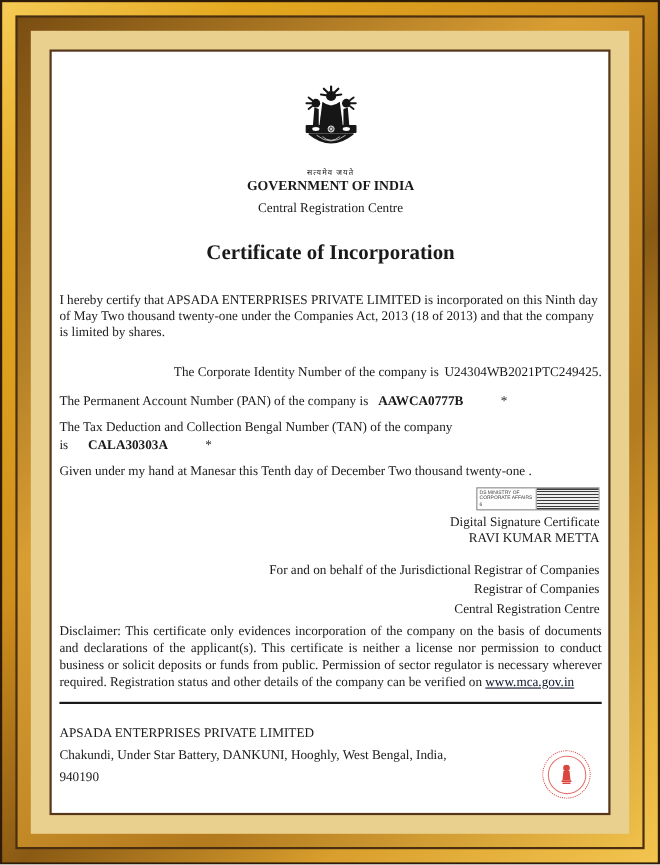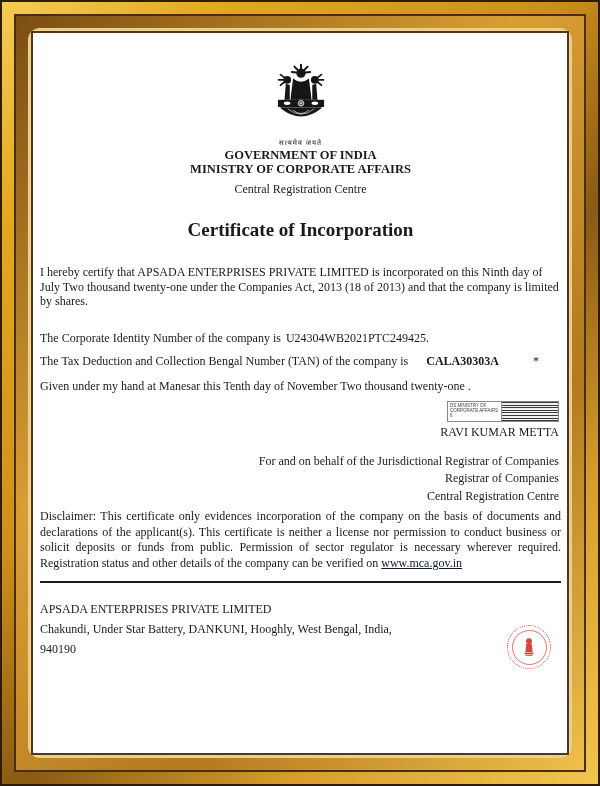--- a/index.html
+++ b/index.html
@@ -5,40 +5,40 @@
   html,body{margin:0;padding:0;}
   body{width:600px;height:786px;font-family:"Liberation Serif",serif;background:#fff;}
 
   
   .frame-outer{width:600px;height:786px;box-sizing:border-box;padding:2px;background:#2e1c08;}
   .frame-band1{width:100%;height:100%;box-sizing:border-box;padding:12px;
     background:linear-gradient(135deg,#f6cb55 0%,#e3a81f 16%,#cf8f1d 40%,#8a5a14 58%,#d99e2c 78%,#f2c54e 100%);}
   .frame-line1{width:100%;height:100%;box-sizing:border-box;padding:2px;background:#4a2e10;}
   .frame-band2{width:100%;height:100%;box-sizing:border-box;padding:12px;
     background:linear-gradient(315deg,#efc04a 0%,#b37a1e 30%,#d99e33 62%,#7a4e12 100%);}
-  .frame-line2a{width:100%;height:100%;box-sizing:border-box;padding:3px;background:#e9d08f;border-radius:12px;}
+  .frame-line2a{width:100%;height:100%;box-sizing:border-box;padding:17px;background:#e9d08f;}
   .frame-line2b{width:100%;height:100%;box-sizing:border-box;padding:2px;background:#55361a;}
 
   
   .doc{width:100%;height:100%;box-sizing:border-box;background:#fff;position:relative;
     padding:24px 6px 0 7px;color:#1a1a1a;font-size:12px;line-height:1.3;overflow:hidden;}
 
   .center{text-align:center;}
   .emblem-wrap{text-align:center;margin-top:4px;}
   .emblem-caption{font-size:7px;letter-spacing:1px;margin-top:1px;color:#111;}
 
   .hdr-bold{font-weight:bold;font-size:12.5px;line-height:14px;text-align:center;}
   .hdr-sub{font-size:12px;margin-top:6px;}
   .doc-title{font-weight:bold;font-size:19px;line-height:22px;margin-top:22px;}
 
   .pursuant{font-size:11.5px;margin:5px 14px 0 14px;line-height:15px;}
 
   p{margin:0;}
   .certify{margin-top:24px;line-height:14.5px;}
-  .cin-line{margin-top:22px;}
+  .cin-line{margin-top:22px;text-align:right;}
   .pan-line{margin-top:11px;}
   .tan-line{margin-top:8px;}
   .given-line{margin-top:9px;}
   .val{margin-left:5px;}
   .val-bold{font-weight:bold;margin-left:9px;}
   .val-bold-tight{font-weight:bold;margin-left:18px;text-align:center;}
   .asterisk{margin-left:34px;}
 
   
   .ds-row{display:flex;justify-content:flex-end;margin-top:6px;padding-right:2px;}
@@ -104,46 +104,49 @@
 
                 <path d="M19 69 Q50 94 81 69 L81 67.5 L19 67.5 Z" stroke="none"></path>
                 <path d="M30 70 Q50 86 70 70 M38 72 Q50 82 62 72" stroke="#ffffff" stroke-width="0.9" fill="none"></path>
               </g>
             </svg>
           </span>
           <div class="emblem-caption">सत्यमेव जयते</div>
         </div>
 
         <div class="center hdr-bold">GOVERNMENT OF INDIA</div>
-        <div class="center hdr-bold">MINISTRY OF CORPORATE AFFAIRS</div>
         <div class="center hdr-sub">Central Registration Centre</div>
         <div class="center doc-title">Certificate of Incorporation</div>
 
 
-        <p class="certify">I hereby certify that APSADA ENTERPRISES PRIVATE LIMITED is incorporated on this Ninth day of July Two thousand twenty-one under the Companies Act, 2013 (18 of 2013) and that the company is limited by shares.</p>
+        <p class="certify">I hereby certify that APSADA ENTERPRISES PRIVATE LIMITED is incorporated on this Ninth day of May Two thousand twenty-one under the Companies Act, 2013 (18 of 2013) and that the company is limited by shares.</p>
 
         <p class="cin-line">
           <span>The Corporate Identity Number of the company is</span><span class="val">U24304WB2021PTC249425.</span>
         </p>
 
+        <p class="pan-line">
+          <span>The Permanent Account Number (PAN) of the company is</span><span class="val-bold">AAWCA0777B</span><span class="asterisk">*</span>
+        </p>
 
         <p class="tan-line">
           <span>The Tax Deduction and Collection Bengal Number (TAN) of the company is</span><span class="val-bold-tight">CALA30303A</span><span class="asterisk">*</span>
         </p>
 
-        <p class="given-line">Given under my hand at Manesar this Tenth day of November Two thousand twenty-one .</p>
+        <p class="given-line">Given under my hand at Manesar this Tenth day of December Two thousand twenty-one .</p>
 
         <div class="ds-row">
           <div class="ds-box">
             <div class="ds-left">DS MINISTRY OF CORPORATE AFFAIRS 6</div>
             <div class="ds-right"></div>
           </div>
         </div>
 
         <div class="sig-block">
+          <div>Digital Signature Certificate</div>
           <div>RAVI KUMAR METTA</div>
         </div>
 
         <div class="behalf-block">
           <div>For and on behalf of the Jurisdictional Registrar of Companies</div>
           <div>Registrar of Companies</div>
           <div>Central Registration Centre</div>
         </div>
 
         <p class="disclaimer"><span>Disclaimer: This certificate only evidences incorporation of the company on the basis of documents and declarations of the applicant(s). This certificate is neither a license nor permission to conduct business or solicit deposits or funds from public. Permission of sector regulator is necessary wherever required. Registration status and other details of the company can be verified on </span><a class="link">www.mca.gov.in</a></p>

